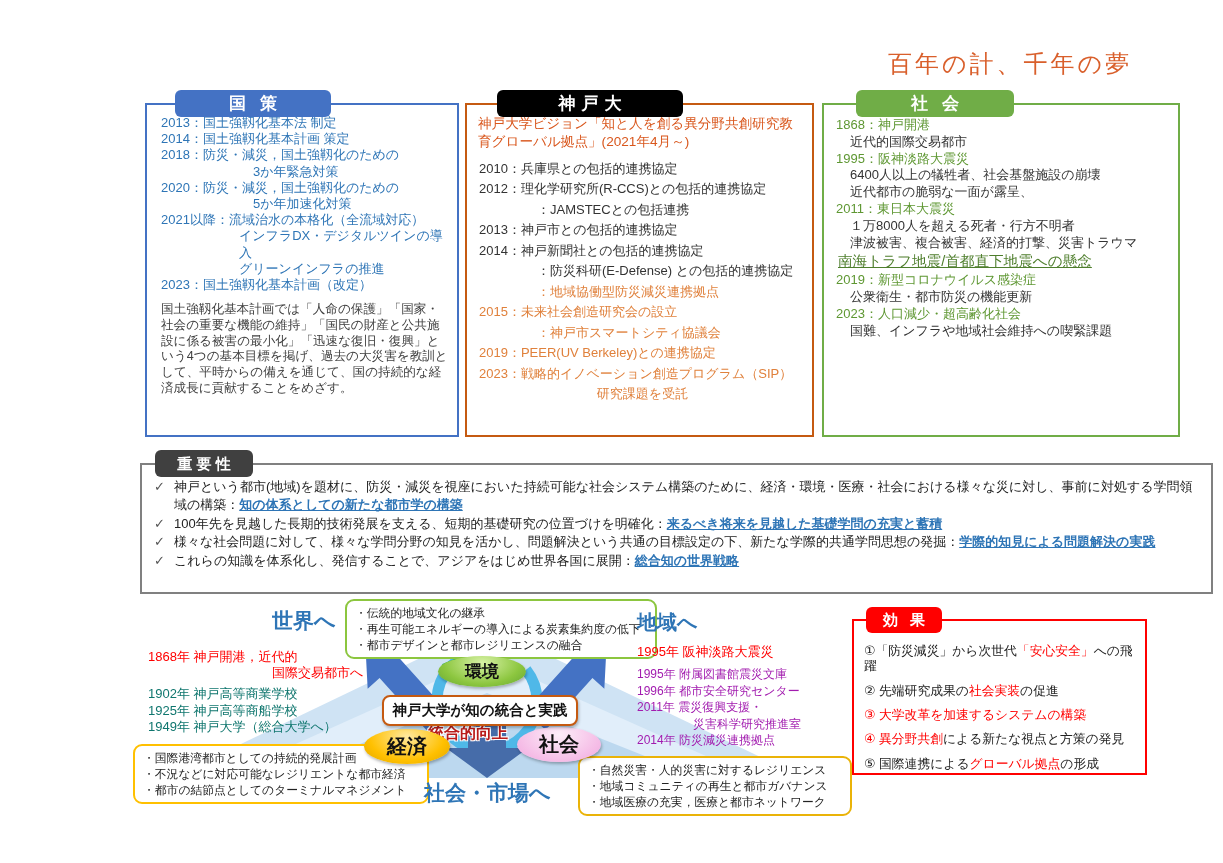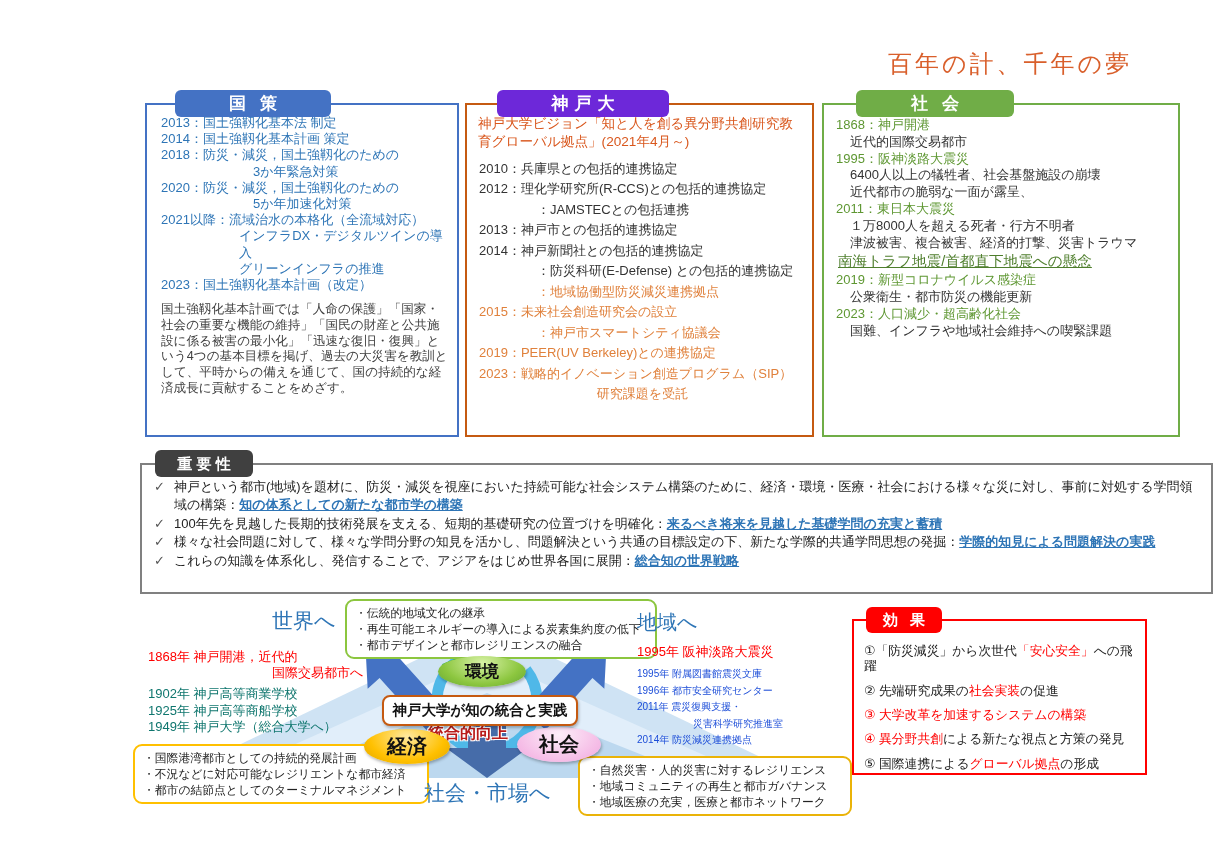--- a/index.html
+++ b/index.html
@@ -9,21 +9,21 @@
   .main-title{position:absolute;left:888px;top:48px;font-size:24px;letter-spacing:3px;
     color:#D95F2B;font-weight:400;}
 
   
   .panel{position:absolute;background:#fff;z-index:2;}
   .tab{position:absolute;top:-15px;height:27px;line-height:27px;color:#fff;font-weight:bold;
     font-size:17px;text-align:center;border-radius:6px;z-index:3;}
   #p-policy{left:145px;top:103px;width:310px;height:330px;border:2px solid #4472C4;}
   #p-policy .tab{left:28px;width:156px;background:#4472C4;letter-spacing:14px;text-indent:14px;}
   #p-kobe{left:465px;top:103px;width:345px;height:330px;border:2px solid #C55A11;}
-  #p-kobe .tab{left:30px;width:172px;background:#6d28d9;letter-spacing:6px;text-indent:6px;}
+  #p-kobe .tab{left:30px;width:186px;background:#000000;letter-spacing:6px;text-indent:6px;}
   #p-society{left:822px;top:103px;width:354px;height:330px;border:2px solid #70AD47;}
   #p-society .tab{left:32px;width:158px;background:#70AD47;letter-spacing:14px;text-indent:14px;}
 
   .policy-list{padding:10px 8px 0 14px;color:#2E75B6;font-size:13px;line-height:16.2px;}
   .policy-list .ind{padding-left:92px;}
   .policy-list .ind2{padding-left:78px;}
   .policy-para{margin:9px 8px 0 14px;color:#3F3F3F;font-size:12.6px;line-height:15.7px;}
 
   .kobe-vision{margin:10px 8px 0 11px;color:#D9571D;font-size:13.6px;line-height:1.32;}
   .kobe-list{margin-top:8px;padding:0 6px 0 12px;color:#333;font-size:13px;line-height:20.5px;}
@@ -49,29 +49,29 @@
   #eff{left:852px;top:619px;width:291px;height:152px;border:2px solid #FF0000;z-index:2;}
   #eff .tab{left:12px;top:-14px;width:76px;height:26px;line-height:26px;background:#FF0000;
     font-size:15px;letter-spacing:4px;text-indent:4px;}
   .eff-body{padding:22px 6px 0 10px;font-size:12.8px;color:#222;}
   .eff-item{margin-bottom:9px;line-height:1.2;}
   .seg-red{color:#FF0000;}
 
   
   #diagram-svg{position:absolute;left:130px;top:598px;z-index:1;}
   .dg{position:absolute;z-index:3;}
-  .dg-blue{font-weight:normal;color:#2E75B6;}
+  .dg-blue{font-weight:bold;color:#2E75B6;}
   .lbl-world{left:272px;top:607px;font-size:21px;}
   .lbl-region{left:637px;top:609px;font-size:20px;}
   .lbl-market{left:424px;top:779px;font-size:21px;}
   .red-history{left:148px;top:649px;color:#FF0000;font-size:13px;line-height:15.5px;}
   .red-history .ind{padding-left:124px;}
   .black-history{left:148px;top:686px;color:#0f766e;font-size:13px;line-height:16.5px;}
   .region-red{left:637px;top:643px;color:#FF0000;font-size:13px;}
-  .region-list{left:637px;top:666px;color:#1d4ed8;font-size:10px;line-height:16.5px;}
+  .region-list{left:637px;top:666px;color:#a21caf;font-size:12px;line-height:16.5px;}
   .region-list .ind{padding-left:56px;}
 
   .note{position:absolute;background:#fff;z-index:2;font-size:11.8px;line-height:1.36;color:#222;
     border-radius:9px;padding:4px 8px;}
   .env-note{left:345px;top:599px;width:292px;border:2px solid #8CC63F;}
   .econ-note{left:133px;top:744px;width:276px;border:2px solid #FFC000;}
   .soc-note{left:578px;top:756px;width:254px;border:2px solid #eab308;}
 
   .ellipse{position:absolute;z-index:4;display:flex;align-items:center;justify-content:center;
     border-radius:50%;font-weight:bold;color:#111;box-shadow:1px 2px 3px rgba(0,0,0,.28);}

